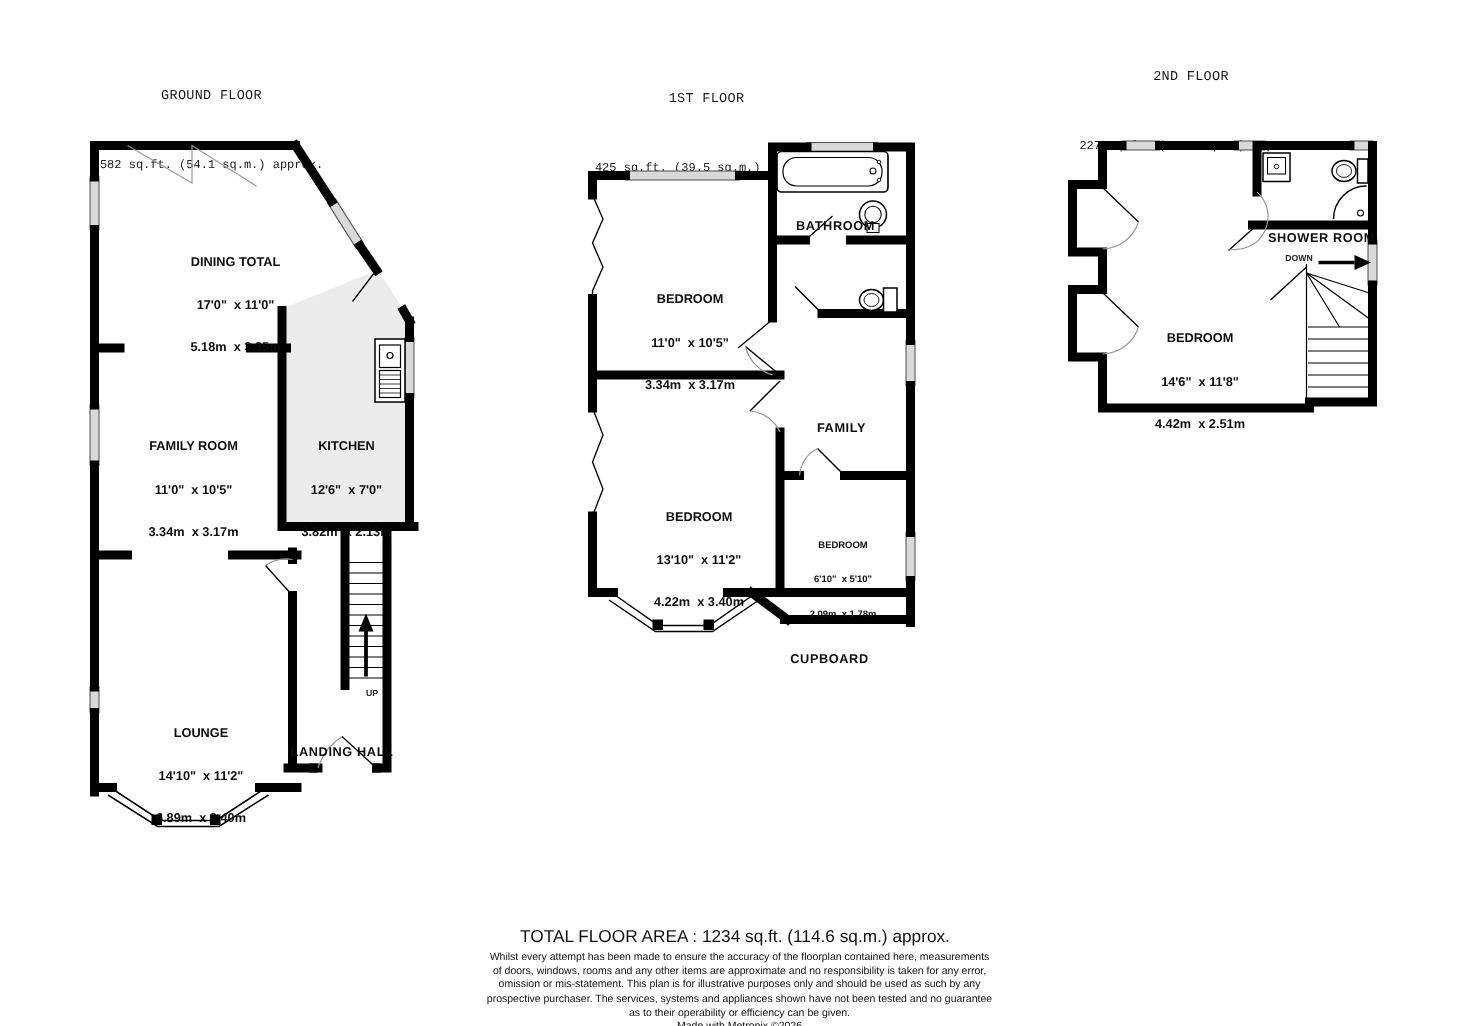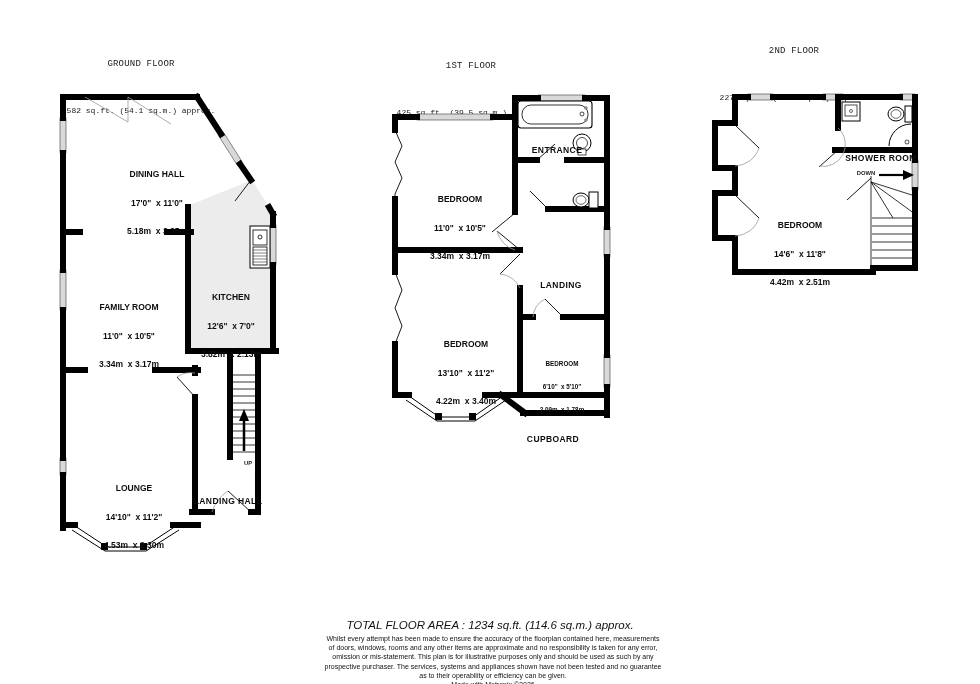--- a/index.html
+++ b/index.html
@@ -8,21 +8,21 @@
   .fp{position:absolute;}
   .hdr{position:absolute;transform:translateX(-50%);text-align:center;color:#1a1a1a;white-space:pre;font-family:Liberation Mono, monospace;}
   .hdr .t{font-size:9px;letter-spacing:.2px;}
   .hdr .a{font-size:8px;margin-top:1px;}
   .rl{position:absolute;transform:translateX(-50%);text-align:center;font-weight:bold;
       font-size:8.5px;line-height:9.5px;color:#0d0d0d;white-space:pre;}
   .rl.sm{font-size:6.3px;line-height:7.6px;}
   .rl.one{letter-spacing:.4px;}
   .stair{position:absolute;transform:translateX(-50%);font-weight:bold;font-size:5.8px;color:#222;white-space:pre;}
   .foot{position:absolute;transform:translateX(-50%);text-align:center;color:#111;}
-  .total{font-size:11.5px;font-style:italic;}
+  .total{font-size:11.5px;}
   .disc{font-size:7px;line-height:9.2px;white-space:nowrap;}
   svg{display:block;}
 </style>
 </head>
 <body>
 
 <div class="hdr" style="left:141px;top:23px">
   <div class="t">GROUND FLOOR</div>
   <div class="a">582 sq.ft. (54.1 sq.m.) approx.</div>
 </div>
@@ -238,54 +238,54 @@
     <rect x="202" y="28" width="7" height="16" stroke-width="1"></rect>
   </g>
   <g stroke="#000" fill="none">
     <path d="M186 68 A22 22 0 0 1 208 46" stroke-width="1"></path>
     <circle cx="204" cy="64" r="2" stroke-width="0.7"></circle>
   </g>
 </svg>
 </div>
 
 <div class="rl" style="left:157px;top:151px">
-  <div>DINING HALL</div>
+  <div>DINING TOTAL</div>
   <div>17'0"  x 11'0"</div>
   <div>5.18m  x 3.35m</div>
 </div>
-<div class="rl" style="left:129px;top:284px">
+<div class="rl" style="left:129px;top:274px">
   <div>FAMILY ROOM</div>
   <div>11'0"  x 10'5"</div>
   <div>3.34m  x 3.17m</div>
 </div>
 <div class="rl" style="left:231px;top:274px">
   <div>KITCHEN</div>
   <div>12'6"  x 7'0"</div>
   <div>3.82m  x 2.13m</div>
 </div>
 <div class="rl" style="left:134px;top:465px">
   <div>LOUNGE</div>
   <div>14'10"  x 11'2"</div>
-  <div>4.53m  x 2.30m</div>
+  <div>6.89m  x 3.40m</div>
 </div>
 <div class="rl one" style="left:228px;top:478px">
   <div>LANDING HALL</div>
 </div>
 <div class="stair" style="left:248px;top:460px">UP</div>
 
 <div class="rl one" style="left:557px;top:127px">
-  <div>ENTRANCE</div>
+  <div>BATHROOM</div>
 </div>
 <div class="rl" style="left:460px;top:176px">
   <div>BEDROOM</div>
   <div>11'0"  x 10'5"</div>
   <div>3.34m  x 3.17m</div>
 </div>
 <div class="rl one" style="left:561px;top:262px">
-  <div>LANDING</div>
+  <div>FAMILY</div>
 </div>
 <div class="rl" style="left:466px;top:321px">
   <div>BEDROOM</div>
   <div>13'10"  x 11'2"</div>
   <div>4.22m  x 3.40m</div>
 </div>
 <div class="rl sm" style="left:562px;top:345px">
   <div>BEDROOM</div>
   <div>6'10"  x 5'10"</div>
   <div>2.09m  x 1.78m</div>

